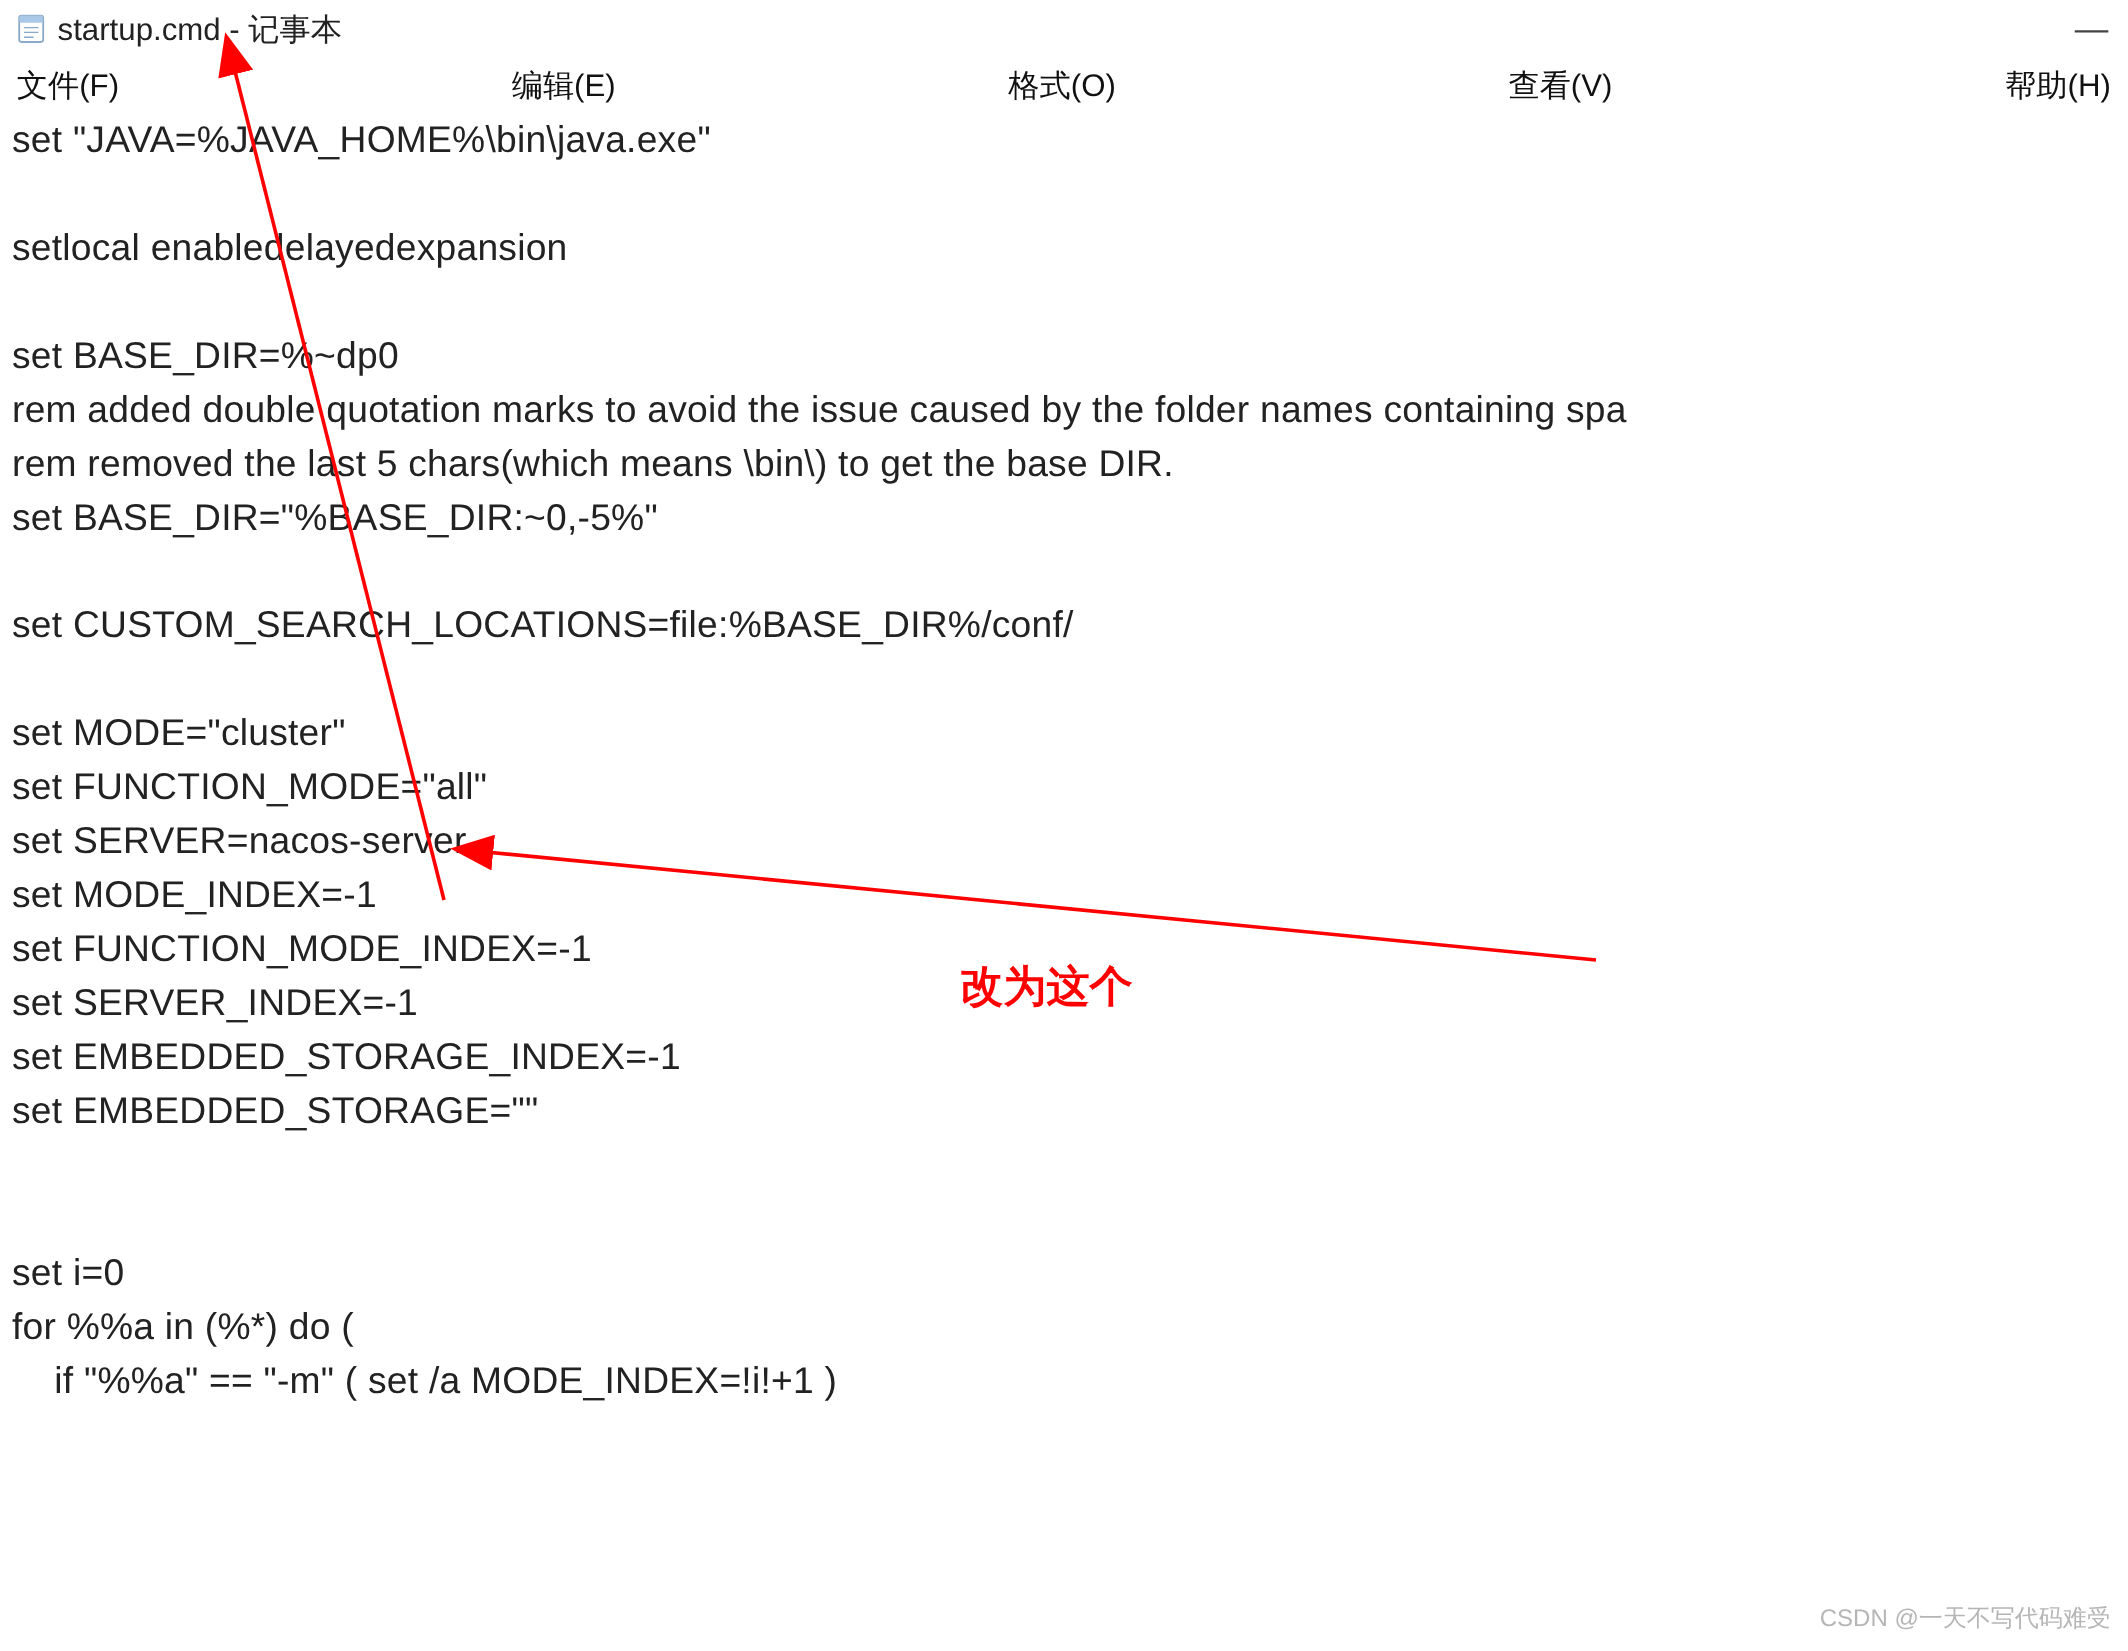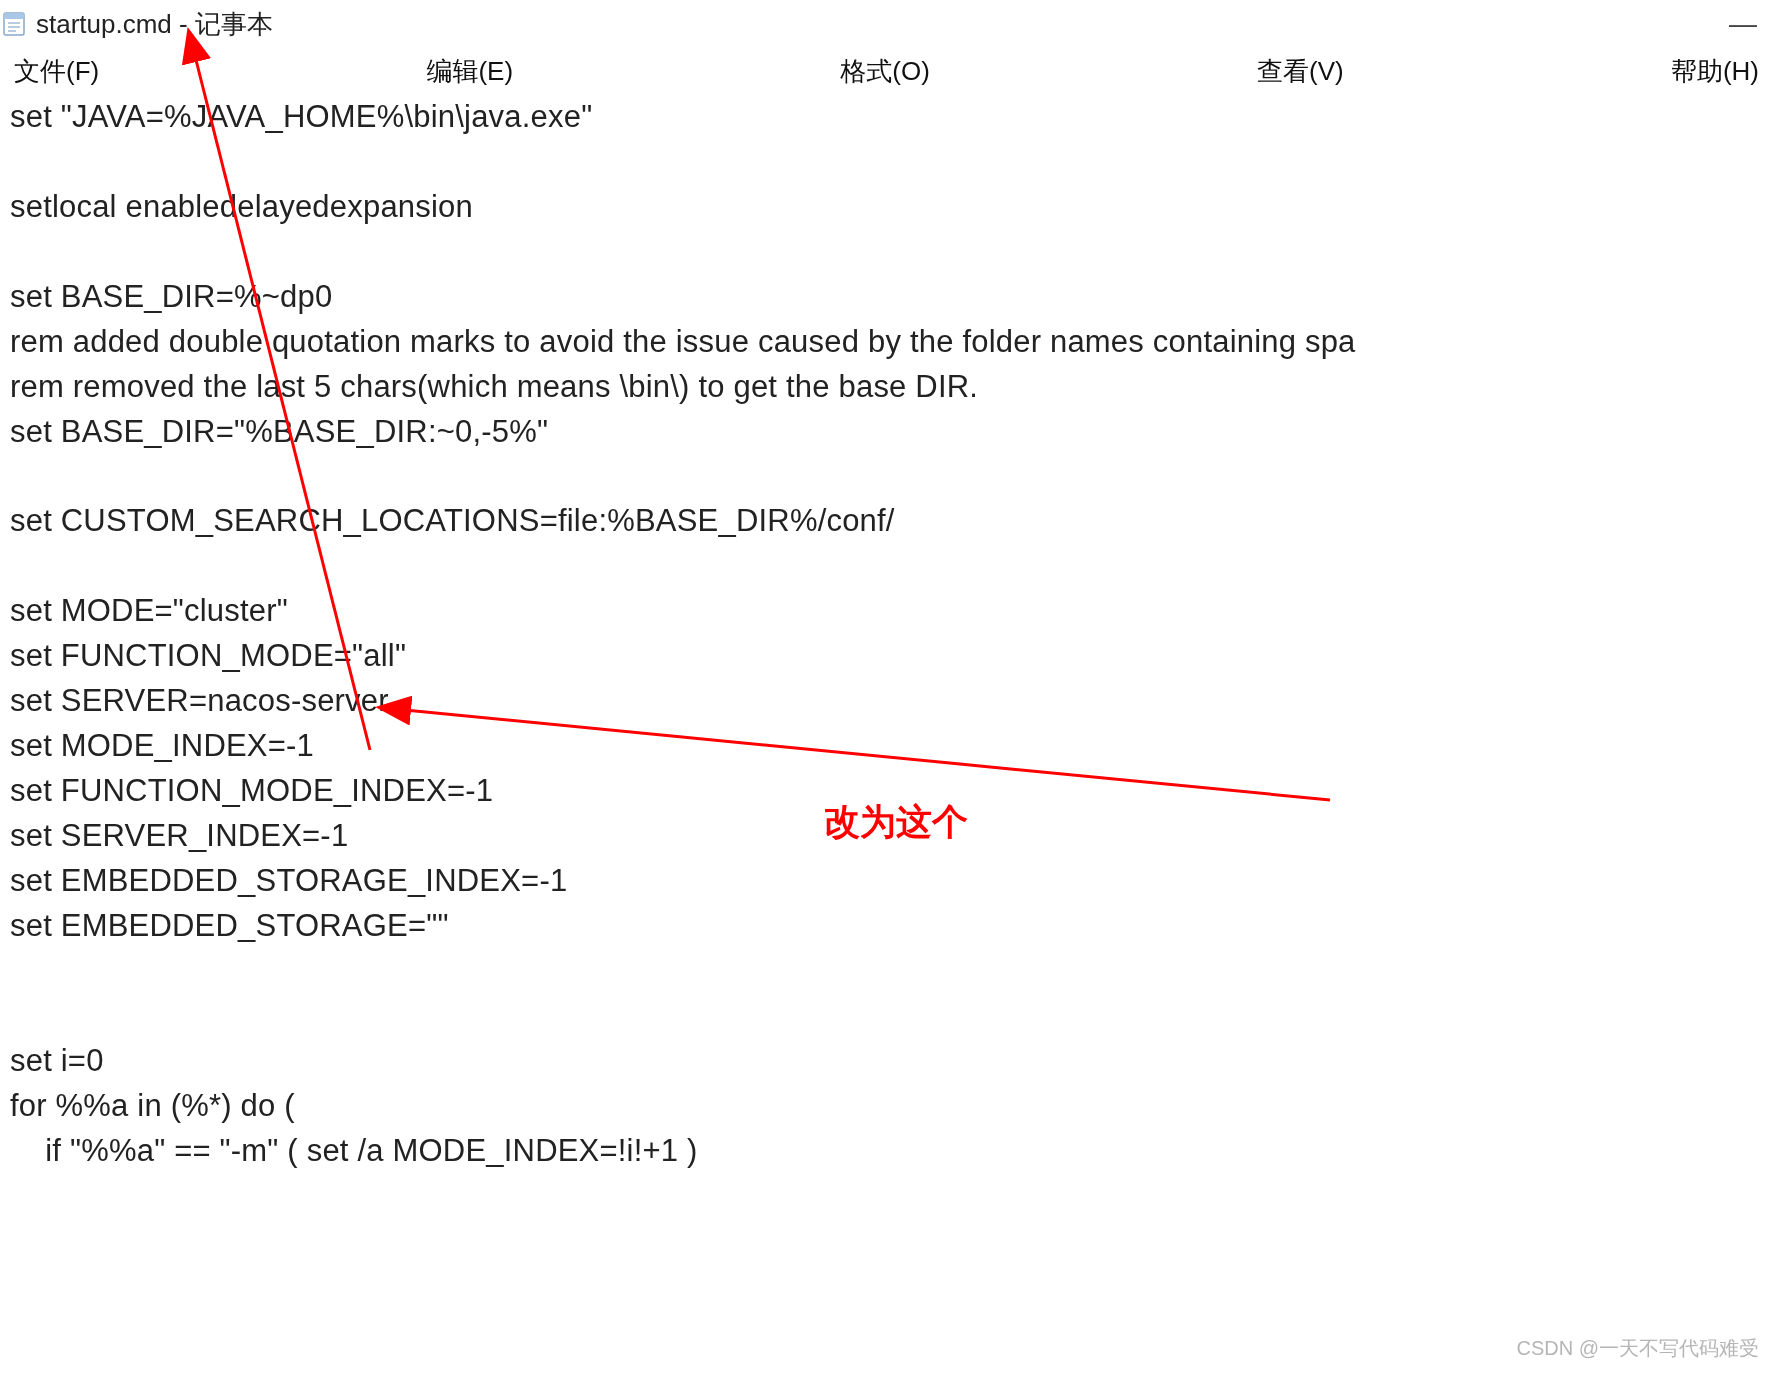--- a/index.html
+++ b/index.html
@@ -8,20 +8,21 @@
     height: 1376px;
     background: #ffffff;
     font-family: "Microsoft YaHei", "Segoe UI", Arial, sans-serif;
     overflow: hidden;
     position: relative;
   }
   .titlebar {
     display: flex;
     align-items: center;
     height: 48px;
+    padding-left: 12px;
     font-size: 26px;
     color: #222;
   }
   .titlebar .icon {
     width: 28px;
     height: 28px;
     margin-right: 8px;
     display: inline-flex;
     align-items: center;
     justify-content: center;
@@ -110,15 +111,15 @@
     <marker id="arrowhead" markerWidth="12" markerHeight="10" refX="2" refY="5" orient="auto">
       <polygon points="0 0, 12 5, 0 10" fill="#ff0000"></polygon>
     </marker>
   </defs>
 
   <line x1="370" y1="750" x2="195" y2="56" stroke="#ff0000" stroke-width="3" marker-end="url(#arrowhead)"></line>
 
   <line x1="1330" y1="800" x2="405" y2="710" stroke="#ff0000" stroke-width="3" marker-end="url(#arrowhead)"></line>
 </svg>
 
-<div class="anno-label" style="left:800px; top:798px;margin-left:24px;">改为这个</div>
+<div class="anno-label" style="left:800px; top:798px;">改为这个</div>
 
 <div class="watermark">CSDN @一天不写代码难受</div>
 
 </body></html>

